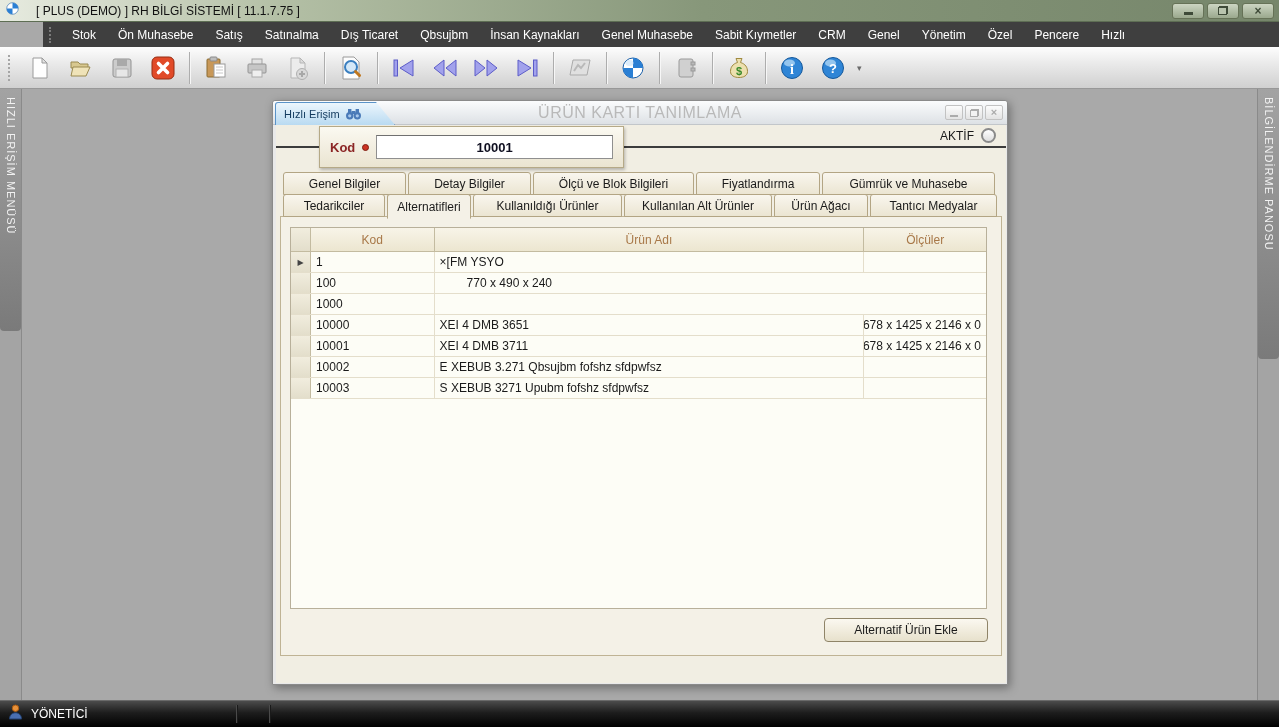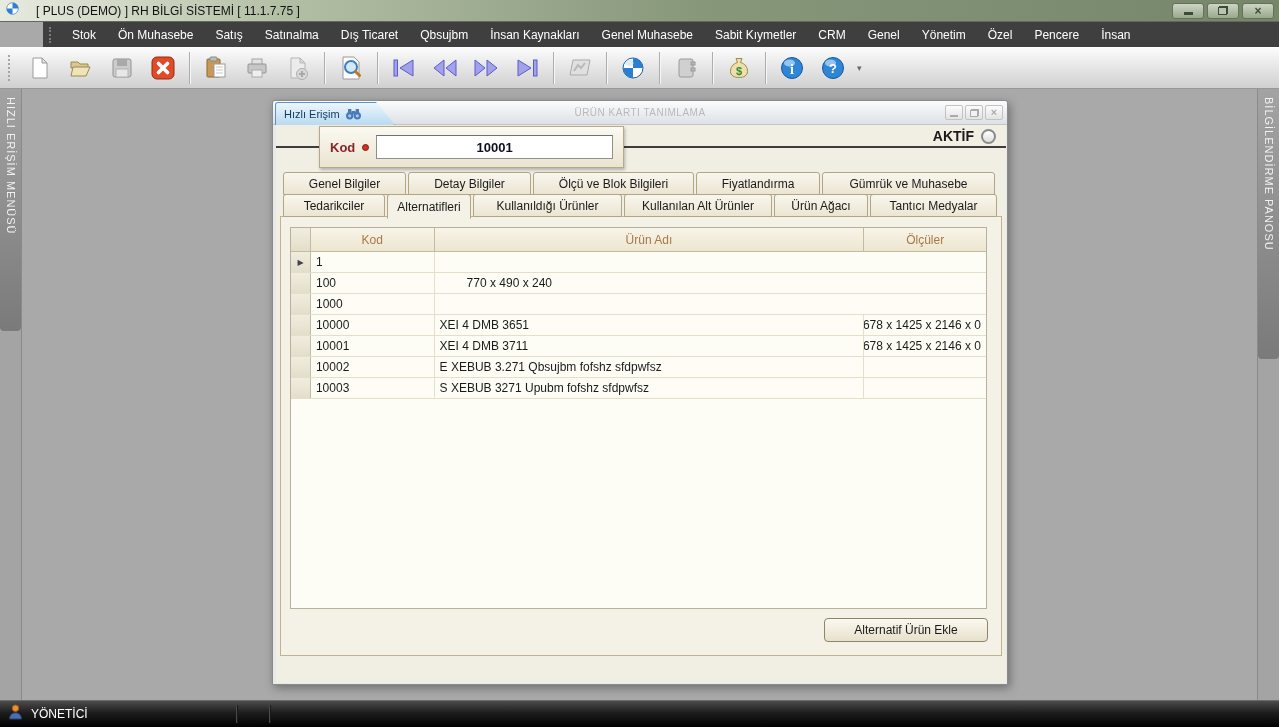--- a/index.html
+++ b/index.html
@@ -45,21 +45,21 @@
   .strip.left  .handle { height:242px; }
   .strip.right .handle { height:270px; }
   .vtext { writing-mode:vertical-rl; text-orientation:mixed; font-size:11px; color:#f2f2f2; letter-spacing:1px; white-space:nowrap; }
 
   
   .mdi-window { position:absolute; left:272px; top:100px; width:736px; height:585px;
     background:#e9e9e9; border:1px solid #8a8a8a; border-radius:3px 3px 0 0; box-shadow:2px 3px 10px rgba(0,0,0,.35); }
   .mdi-titlebar { position:absolute; left:0; top:0; right:0; height:24px;
     background:linear-gradient(#fbfcfd,#dde1e5); border-bottom:1px solid #c2c6ca; border-radius:3px 3px 0 0; }
   .mdi-title { position:absolute; left:0; right:0; top:0; height:24px; text-align:center; line-height:24px;
-    font-size:10px; color:#b9b9b9; letter-spacing:.5px; }
+    font-size:16px; color:#b9b9b9; letter-spacing:.5px; }
   .qa-tab { position:absolute; left:2px; top:1px; width:120px; height:23px;
     background:linear-gradient(#ecf6fd,#b9daf1); border:1px solid #5a93c8; border-bottom:none;
     clip-path:polygon(0 0, 101px 0, 120px 100%, 0 100%);
     display:flex; align-items:center; gap:5px; padding-left:8px; font-size:11px; color:#123a5e; border-radius:3px 0 0 0; z-index:2; }
   .mdi-controls { position:absolute; right:4px; top:4px; display:flex; gap:2px; z-index:2; }
   .mbtn { width:18px; height:15px; background:linear-gradient(#fcfcfc,#e3e3e3); border:1px solid #c2c2c2;
     border-radius:2px; display:flex; align-items:center; justify-content:center; cursor:default; }
   .mbtn .min-glyph { width:8px; height:2px; background:#ababab; margin-top:6px; }
   .mbtn .restore-glyph { width:9px; height:8px; }
   .mbtn .restore-glyph::before { border-color:#ababab; width:6px; height:5px; }
@@ -71,21 +71,21 @@
 
   .kod-panel { position:absolute; left:43px; top:1px; width:305px; height:42px;
     background:linear-gradient(#fbf9f1,#eae4d1); border:1px solid #b5a987; box-shadow:1px 2px 3px rgba(0,0,0,.25);
     display:flex; align-items:center; padding:0 10px; gap:7px; z-index:3; }
   .kod-label { font-size:13px; font-weight:bold; color:#8b2525; }
   .req-dot { width:7px; height:7px; border-radius:50%; background:#cc3322; border:1px solid #7e1d10; }
   .kod-input { flex:1; height:24px; border:1px solid #8f8f8f; border-top-color:#707070; background:#fff;
     text-align:center; font-weight:bold; font-size:13px; color:#0f0f20; font-family:inherit; }
 
   .aktif { position:absolute; right:10px; top:3px; display:flex; align-items:center; gap:7px; z-index:3; }
-  .aktif-label { font-size:14px; font-weight:bold; color:#1a1a1a; }
+  .aktif-label { font-size:12px; font-weight:normal; color:#1a1a1a; }
   .radio { width:15px; height:15px; border-radius:50%; border:2px solid #8a8a8a; background:linear-gradient(#ffffff,#dedede); }
 
   .tabs-row { position:absolute; left:7px; display:flex; gap:2px; }
   .row1 { top:47px; z-index:1; }
   .row2 { top:69px; z-index:2; }
   .tab { height:23px; background:linear-gradient(#f9f6ee,#ebe5d2); border:1px solid #b3a584;
     border-radius:3px 3px 0 0; display:flex; align-items:center; justify-content:center;
     font-size:12px; color:#1a1a1a; cursor:default; white-space:nowrap; }
   .tab.active { background:#f4f1e7; border-bottom-color:#f4f1e7; height:25px; z-index:4; }
 
@@ -156,21 +156,21 @@
     <span class="menu-item">Dış Ticaret</span>
     <span class="menu-item">Qbsujbm</span>
     <span class="menu-item">İnsan Kaynakları</span>
     <span class="menu-item">Genel Muhasebe</span>
     <span class="menu-item">Sabit Kıymetler</span>
     <span class="menu-item">CRM</span>
     <span class="menu-item">Genel</span>
     <span class="menu-item">Yönetim</span>
     <span class="menu-item">Özel</span>
     <span class="menu-item">Pencere</span>
-    <span class="menu-item">İnsan</span>
+    <span class="menu-item">Hızlı</span>
     <span class="menu-caret">▾</span>
   </div>
 
   <div class="toolbar">
     <span class="tool-grip"></span>
 
     <button class="tbtn">
         <svg width="26" height="26" viewBox="0 0 26 26">
           <path d="M6 3 h9 l5 5 v15 H6 Z" fill="#fefefe" stroke="#9a9a9a"></path>
           <path d="M15 3 l5 5 h-5 Z" fill="#e2e2e2" stroke="#9a9a9a"></path>
@@ -394,20 +394,21 @@
           <div class="hcell sel"></div>
           <div class="hcell c-kod">Kod</div>
           <div class="hcell c-name">Ürün Adı</div>
           <div class="hcell c-olc">Ölçüler</div>
         </div>
         <div class="grow">
           <div class="sel">
               <span>▶</span>
             </div>
           <div class="cell c-kod">1</div>
+          <div class="cell c-name">×[FM YSYO</div>
           <div class="cell c-olc"></div>
         </div>
         <div class="grow">
           <div class="sel"></div>
           <div class="cell c-kod">100</div>
           <div class="cell c-olc">770 x 490 x 240</div>
         </div>
         <div class="grow">
           <div class="sel"></div>
           <div class="cell c-kod">1000</div>

